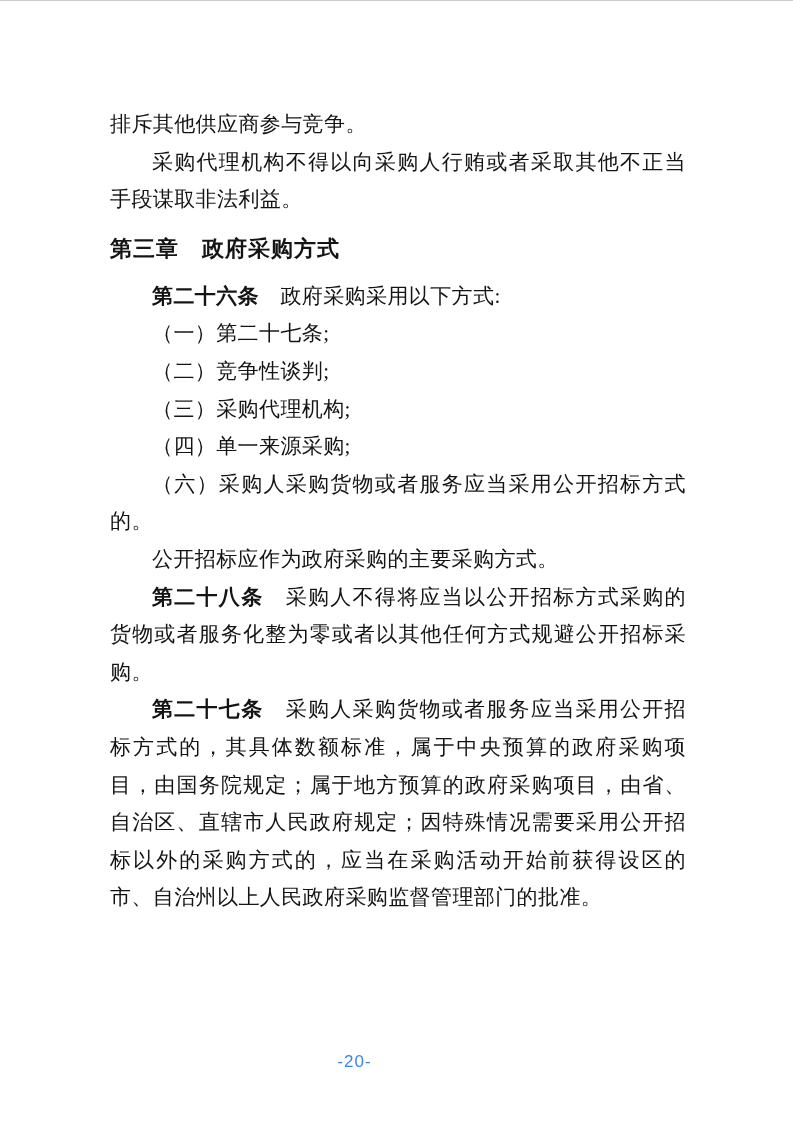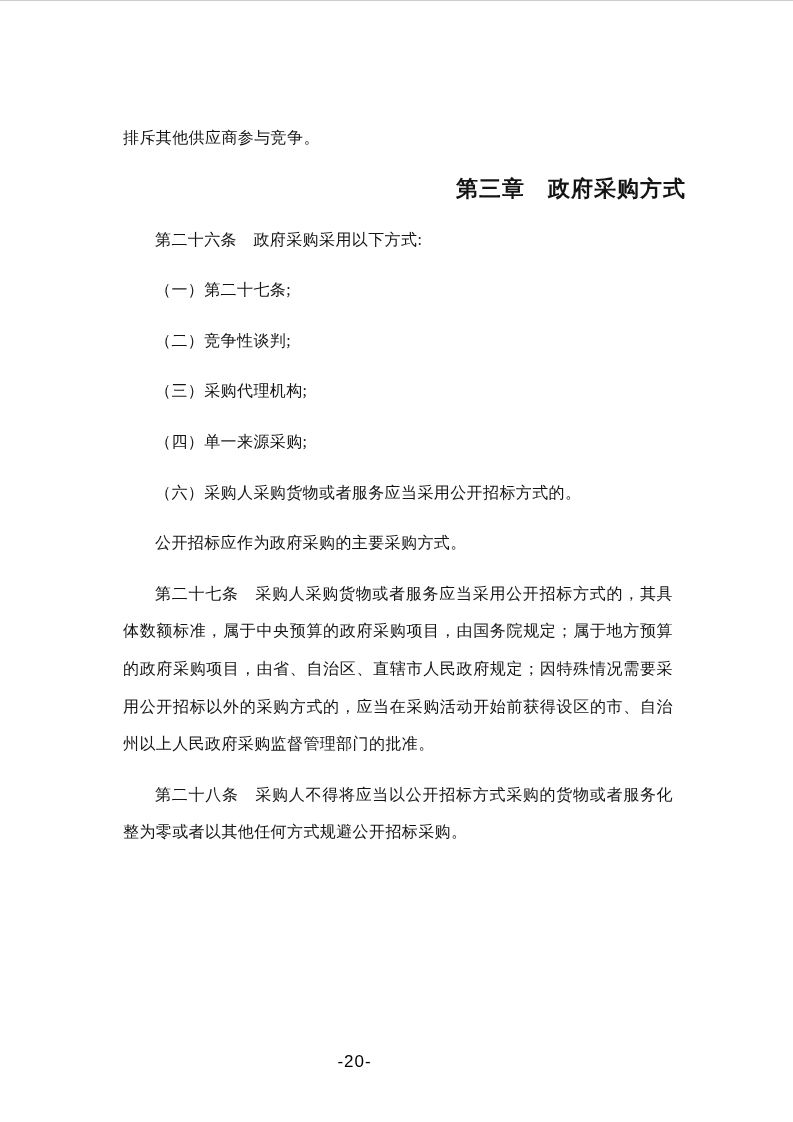--- a/index.html
+++ b/index.html
@@ -21,76 +21,77 @@
     width: 793px; height: 1px;
     background: #cccccc;
   }
   .page-body {
     position: absolute;
     top: 106px;
     left: 110px;
     width: 576px;
   }
   p.body-text {
-    margin: 13px;
-    font-size: 16px;
+    margin: 0;
+    font-size: 21px;
     line-height: 37.6px;
     letter-spacing: 0.4px;
     text-align: justify;
     text-justify: inter-ideograph;
     text-indent: 2em;
   }
   p.no-indent {
     text-indent: 0;
   }
   .article-lead {
-    font-weight: normal;
+    font-weight: bold;
   }
   h2.chapter-heading {
     margin: 11px 0 10px 0;
     font-size: 22px;
     line-height: 38px;
     font-weight: bold;
-    text-align: right;
+    text-align: left;
     letter-spacing: 1px;
   }
   .page-footer {
     position: absolute;
     top: 1052px;
     left: 0;
     width: 709px;
     text-align: center;
     font-size: 17px;
     letter-spacing: 1px;
     font-family: "Liberation Sans", "DejaVu Sans", sans-serif;
-    color: #000000;
+    color: #3b82f6;
   }
 </style>
 </head>
 <body>
 
 <div class="top-edge"></div>
 
 <div class="page-body">
 
   <p class="body-text no-indent">排斥其他供应商参与竞争。</p>
 
 
+  <p class="body-text">采购代理机构不得以向采购人行贿或者采取其他不正当手段谋取非法利益。</p>
 
   <h2 class="chapter-heading">第三章　政府采购方式</h2>
 
   <p class="body-text"><span class="article-lead">第二十六条</span><span>　政府采购采用以下方式:</span></p>
 
   <p class="body-text">（一）第二十七条;</p>
   <p class="body-text">（二）竞争性谈判;</p>
   <p class="body-text">（三）采购代理机构;</p>
   <p class="body-text">（四）单一来源采购;</p>
   <p class="body-text">（六）采购人采购货物或者服务应当采用公开招标方式的。</p>
 
   <p class="body-text">公开招标应作为政府采购的主要采购方式。</p>
 
+  <p class="body-text"><span class="article-lead">第二十八条</span><span>　采购人不得将应当以公开招标方式采购的货物或者服务化整为零或者以其他任何方式规避公开招标采购。</span></p>
+
   <p class="body-text"><span class="article-lead">第二十七条</span><span>　采购人采购货物或者服务应当采用公开招标方式的，其具体数额标准，属于中央预算的政府采购项目，由国务院规定；属于地方预算的政府采购项目，由省、自治区、直辖市人民政府规定；因特殊情况需要采用公开招标以外的采购方式的，应当在采购活动开始前获得设区的市、自治州以上人民政府采购监督管理部门的批准。</span></p>
-
-  <p class="body-text"><span class="article-lead">第二十八条</span><span>　采购人不得将应当以公开招标方式采购的货物或者服务化整为零或者以其他任何方式规避公开招标采购。</span></p>
 
 </div>
 
 <div class="page-footer">-20-</div>
 
 </body></html>

